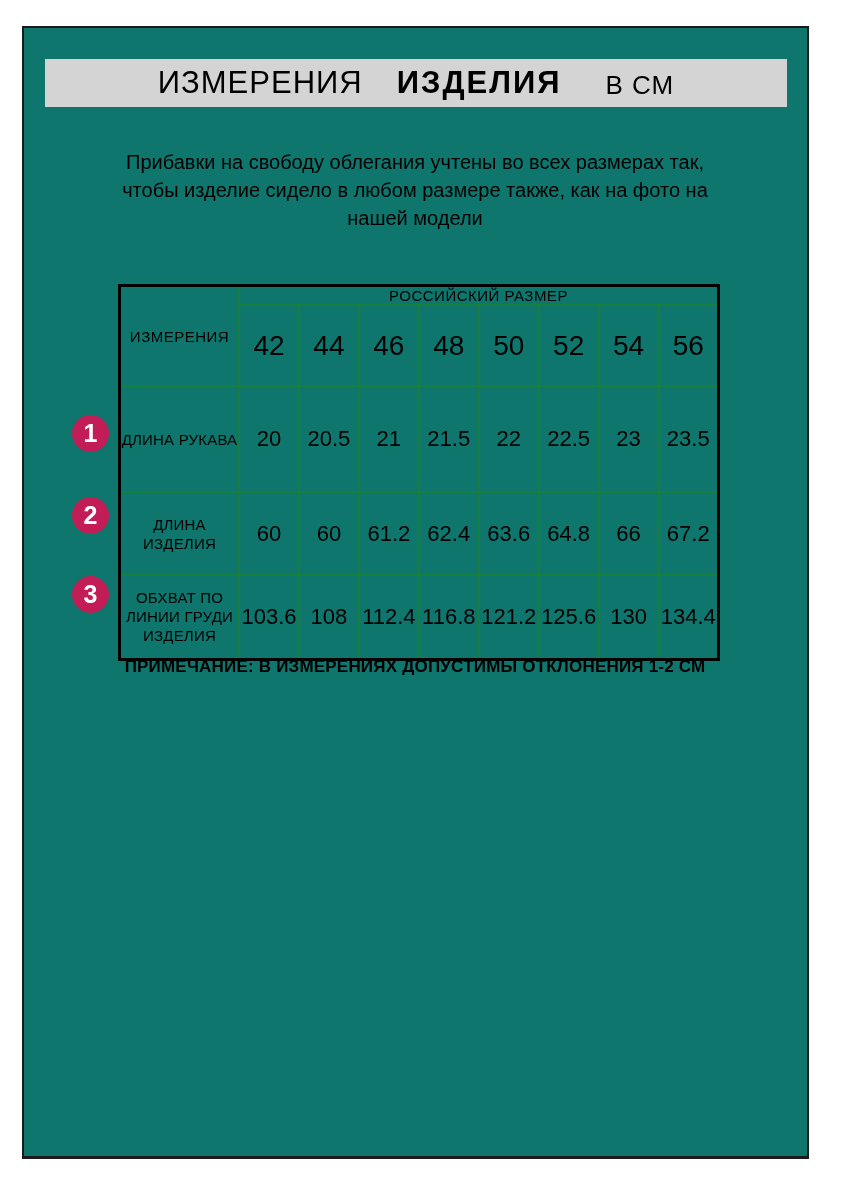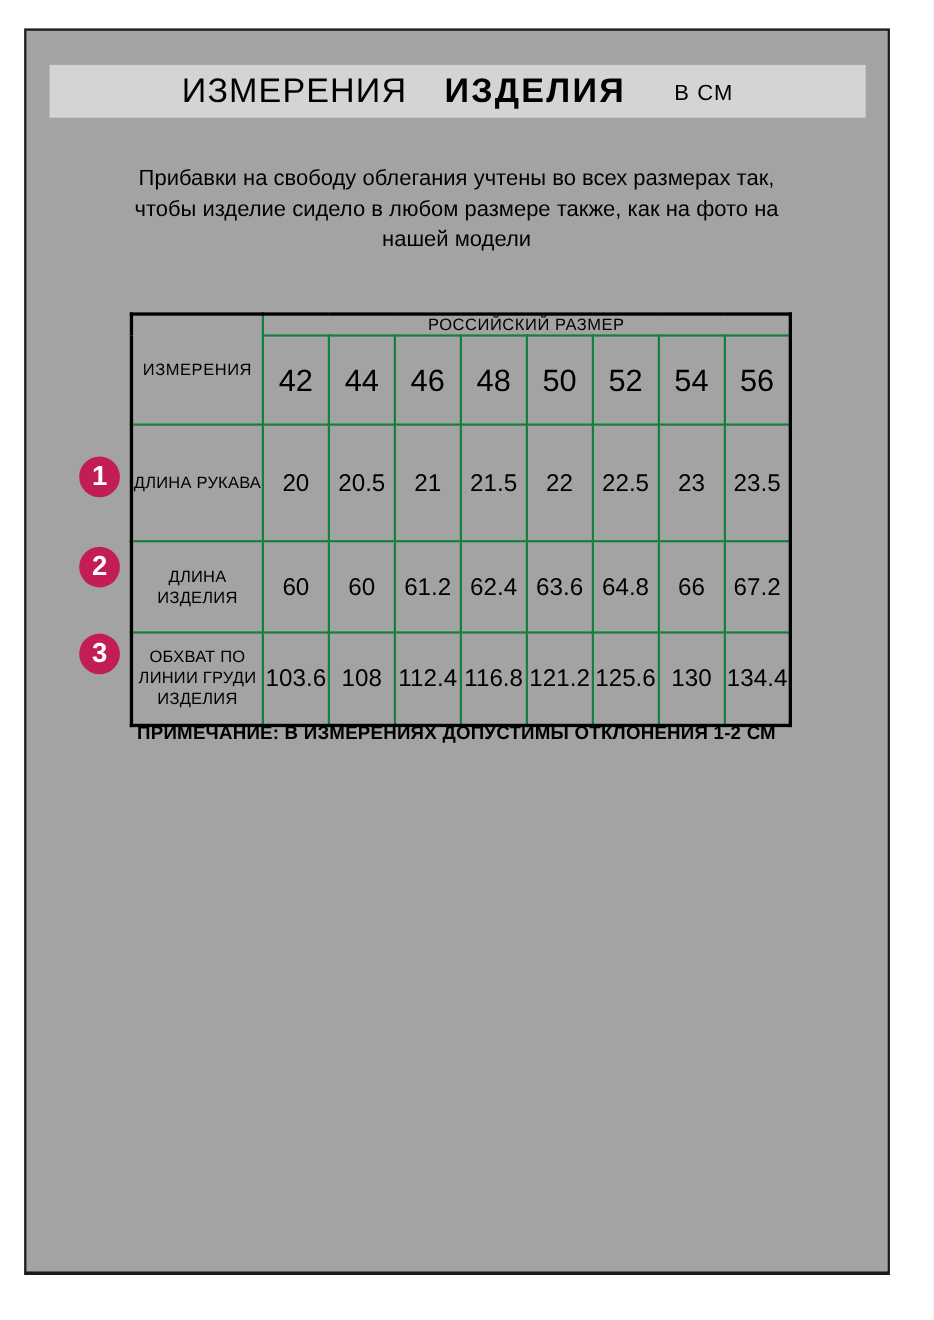--- a/index.html
+++ b/index.html
@@ -3,35 +3,35 @@
 <meta charset="utf-8">
 <style>
   html,body{margin:0;padding:0;}
   body{
     width:849px;height:1200px;background:#ffffff;position:relative;
     font-family:"Liberation Sans", sans-serif;color:#000;
     -webkit-font-smoothing:antialiased;
   }
   .frame{
     position:absolute;left:22px;top:26px;width:783px;height:1128px;
-    border:2px solid #1b1b1b;border-bottom-width:3px;background:#a3a3a3;
+    border:2px solid #1b1b1b;border-bottom-width:3px;background:#0f766e;
   }
   .title-bar{
     position:absolute;left:21px;top:31px;width:742px;height:48px;
     background:#d4d4d4;
     display:flex;align-items:center;justify-content:center;
   }
   .title-measures{
     font-size:31px;font-weight:400;letter-spacing:1px;white-space:nowrap;
   }
   .title-product{
     font-size:31px;font-weight:700;letter-spacing:2px;margin-left:34px;white-space:nowrap;
   }
   .title-units{
-    font-size:20px;font-weight:400;letter-spacing:1px;margin-left:44px;white-space:nowrap;position:relative;top:2px;
+    font-size:26px;font-weight:400;letter-spacing:1px;margin-left:44px;white-space:nowrap;position:relative;top:2px;
   }
   .product-code{
     position:absolute;left:0;top:92px;width:100%;text-align:center;
     font-size:26px;font-weight:400;
   }
   .description{
     position:absolute;left:86px;top:120px;width:610px;text-align:center;
     font-size:20px;line-height:28px;font-weight:400;
   }
   .table-wrap{position:absolute;left:94px;top:256px;width:602px;}

